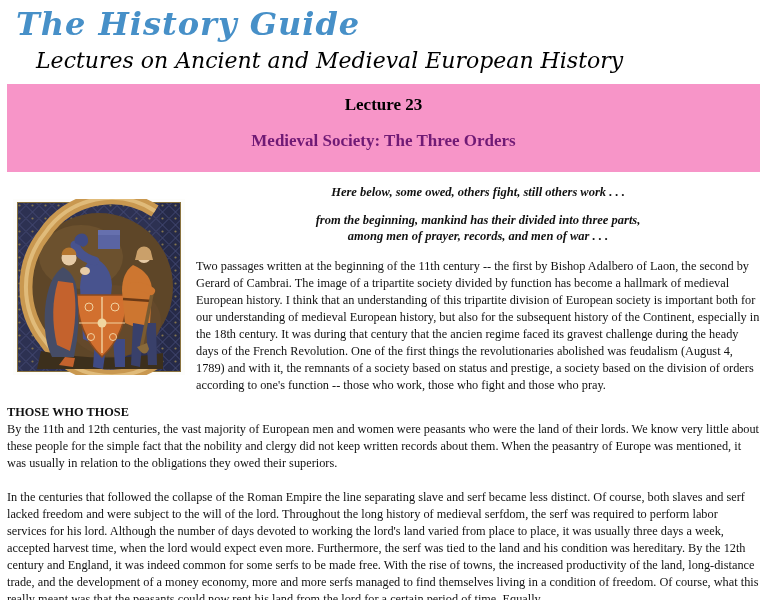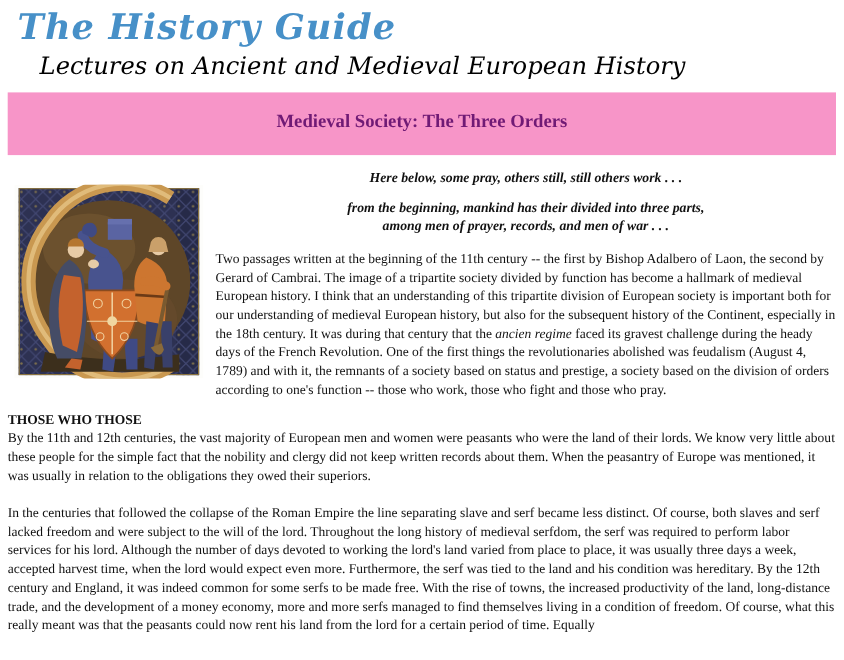--- a/index.html
+++ b/index.html
@@ -62,33 +62,34 @@
     font-weight:bold;
     font-size:12.5px;
     line-height:16px;
   }
   .epigraph-group2 { margin-top:12px; }
   .bodytext { font-size:12.3px; line-height:17px; }
   .intro { margin:14px 0 0; }
   .section { margin-top:10px; }
   .section-heading { font-weight:bold; }
   .para2 { margin-top:17px; }
-  .it { font-style:italic; }
+  .it { }
 </style>
 </head>
 <body>
 
 <div class="page">
 
   <div class="masthead">
     <div class="site-title" style="color: rgb(71, 144, 200);">The History Guide</div>
     <div class="site-subtitle">Lectures on Ancient and Medieval European History</div>
   </div>
 
   <div class="banner" style="background-color: rgb(247, 149, 200);">
+    <div class="banner-line1">Lecture 23</div>
     <div class="banner-line2">Medieval Society: The Three Orders</div>
   </div>
 
   <div class="content">
 
     <div class="illustration">
       <svg viewBox="0 0 172 176" xmlns="http://www.w3.org/2000/svg">
         <defs>
           <pattern id="diaper" width="13" height="13" patternUnits="userSpaceOnUse">
             <path d="M0 6.5 L6.5 0 L13 6.5 L6.5 13 Z" fill="none" stroke="#464c78" stroke-width="1"></path>
@@ -145,21 +146,21 @@
         <path d="M 123.5 55 a 7.5 7.5 0 0 1 15 0 l 1.5 6 l -18 0 z" fill="#caa06a"></path>
         <path d="M 120 124 l -2 42 l 9 2 l 4 -42 z" fill="#39406a"></path>
         <path d="M 133 124 l 2 42 l 9 0 l -1 -42 z" fill="#39406a"></path>
         <line x1="140" y1="90" x2="128" y2="150" stroke="#7a5a30" stroke-width="3.5"></line>
         <path d="M 124 148 q 8 12 12 2 l -2 -6 z" fill="#8a6a3a"></path>
         <path d="M 118 88 q 12 -2 20 4" stroke="#cd7630" stroke-width="8" fill="none" stroke-linecap="round"></path>
       </svg>
     </div>
 
     <div class="epigraph">
-      <div>Here below, some pray, others still, still others work . . .</div>
+      <div>Here below, some owed, others fight, still others work . . .</div>
       <div class="epigraph-group2">from the beginning, mankind has their divided into three parts,</div>
       <div>among men of prayer, records, and men of war . . .</div>
     </div>
 
     <p class="bodytext intro"><span>Two passages written at the beginning of the 11th century -- the first by Bishop Adalbero of Laon, the second by Gerard of Cambrai. The image of a tripartite society divided by function has become a hallmark of medieval European history. I think that an understanding of this tripartite division of European society is important both for our understanding of medieval European history, but also for the subsequent history of the Continent, especially in the 18th century. It was during that century that the </span><span class="it">ancien regime</span><span> faced its gravest challenge during the heady days of the French Revolution. One of the first things the revolutionaries abolished was feudalism (August 4, 1789) and with it, the remnants of a society based on status and prestige, a society based on the division of orders according to one's function -- those who work, those who fight and those who pray.</span></p>
 
     <div class="bodytext section">
       <div class="section-heading">THOSE WHO THOSE</div>
       <div>By the 11th and 12th centuries, the vast majority of European men and women were peasants who were the land of their lords.  We know very little about these people for the simple fact that the nobility and clergy did not keep written records about them.  When the peasantry of Europe was mentioned, it was usually in relation to the obligations they owed their superiors.</div>
       <div class="para2">In the centuries that followed the collapse of the Roman Empire the line separating slave and serf became less distinct. Of course, both slaves and serf lacked freedom and were subject to the will of the lord.  Throughout the long history of medieval serfdom, the serf was required to perform labor services for his lord.  Although the number of days devoted to working the lord's land varied from place to place, it was usually three days a week, accepted harvest time, when the lord would expect even more. Furthermore, the serf was tied to the land and his condition was hereditary. By the 12th century and England, it was indeed common for some serfs to be made free.  With the rise of towns, the increased productivity of the land, long-distance trade, and the development of a money economy, more and more serfs managed to find themselves living in a condition of freedom.  Of course, what this really meant was that the peasants could now rent his land from the lord for a certain period of time. Equally</div>

